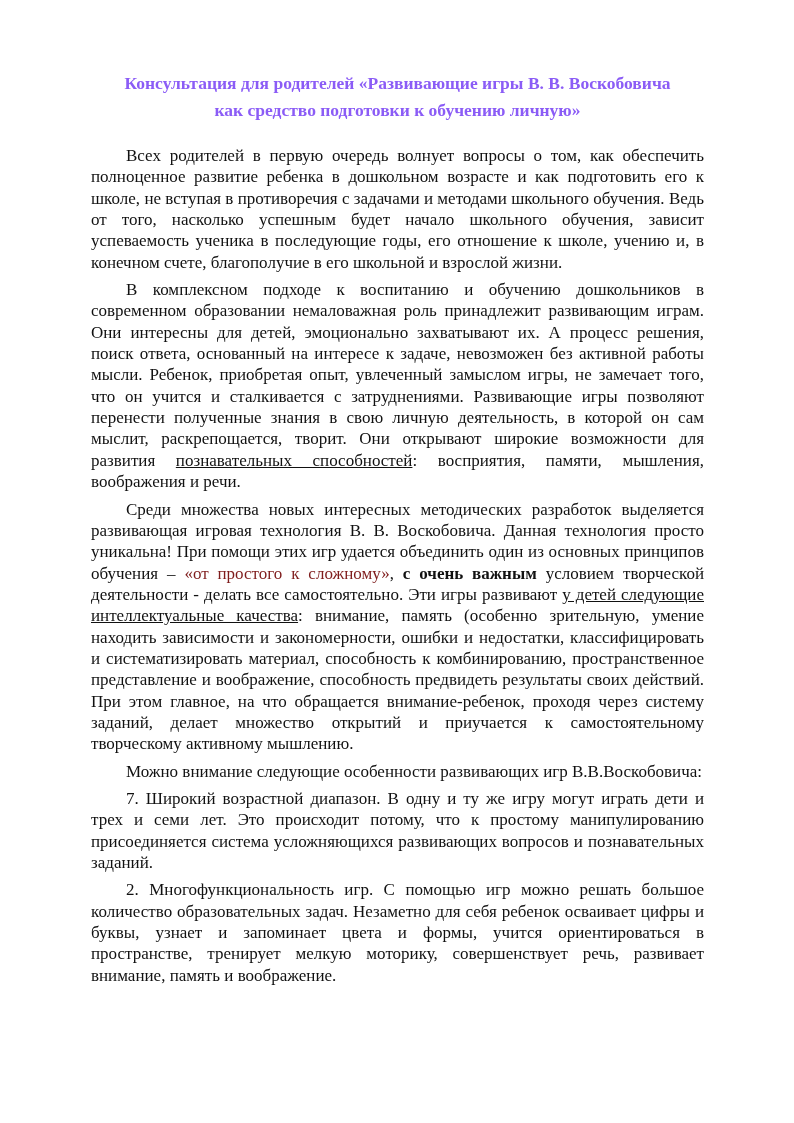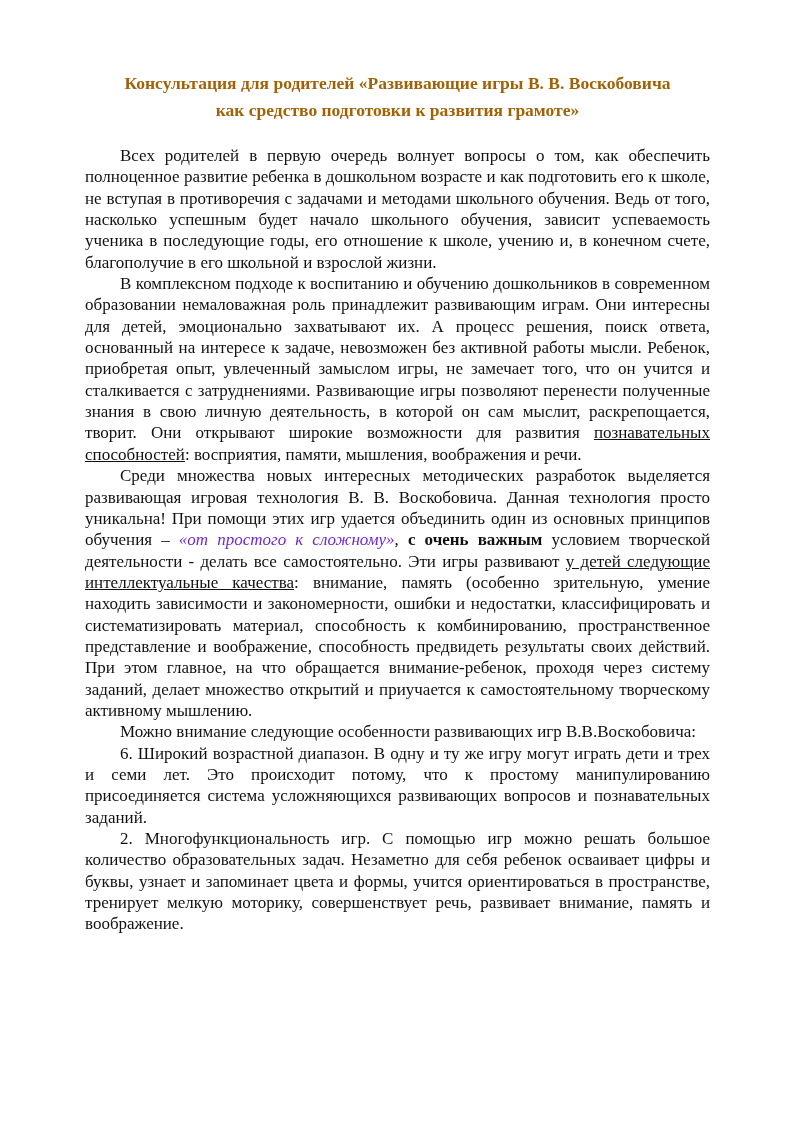--- a/index.html
+++ b/index.html
@@ -18,54 +18,53 @@
     color: #111111;
     font-family: "Liberation Serif", "DejaVu Serif", serif;
     overflow: hidden;
   }
   .doc-title {
     margin: 0 0 21px 0;
     font-size: 17.5px;
     font-weight: bold;
     text-align: center;
     line-height: 27px;
-    color: #a16207;
+    color: #8b5cf6;
   }
   .doc-title .title-line {
     display: block;
   }
   .doc-body p.doc-par {
-    margin: 0;
+    margin: 6px;
     font-size: 17px;
     line-height: 21.35px;
     text-align: justify;
     text-indent: 35px;
     color: #111111;
   }
   .run-underline {
     text-decoration: underline;
   }
   .run-accent-italic {
-    font-style: italic;
-    color: #6d28d9;
+    color: #7f1d1d;
   }
   .run-bold {
     font-weight: bold;
     font-family: Liberation Serif, serif;
   }
 </style>
 </head>
 <body>
 
 <div class="page">
   <h1 class="doc-title">
     <span class="title-line">Консультация для родителей «Развивающие игры В. В. Воскобовича</span>
-    <span class="title-line">как средство подготовки к развития грамоте»</span>
+    <span class="title-line">как средство подготовки к обучению личную»</span>
   </h1>
   <div class="doc-body" id="doc-body">
       <p class="doc-par"><span>Всех родителей в первую очередь волнует вопросы о том, как обеспечить полноценное развитие ребенка в дошкольном возрасте и как подготовить его к школе, не вступая в противоречия с задачами и методами школьного обучения. Ведь от того, насколько успешным будет начало школьного обучения, зависит успеваемость ученика в последующие годы, его отношение к школе, учению и, в конечном счете, благополучие в его школьной и взрослой жизни.</span></p>
       <p class="doc-par"><span>В комплексном подходе к воспитанию и обучению дошкольников в современном образовании немаловажная роль принадлежит развивающим играм. Они интересны для детей, эмоционально захватывают их. А процесс решения, поиск ответа, основанный на интересе к задаче, невозможен без активной работы мысли. Ребенок, приобретая опыт, увлеченный замыслом игры, не замечает того, что он учится и сталкивается с затруднениями. Развивающие игры позволяют перенести полученные знания в свою личную деятельность, в которой он сам мыслит, раскрепощается, творит. Они открывают широкие возможности для развития </span><span class="run-underline">познавательных способностей</span><span>: восприятия, памяти, мышления, воображения и речи.</span></p>
       <p class="doc-par"><span>Среди множества новых интересных методических разработок выделяется развивающая игровая технология В. В. Воскобовича. Данная технология просто уникальна! При помощи этих игр удается объединить один из основных принципов обучения – </span><span class="run-accent-italic">«от простого к сложному»</span><span>, </span><span class="run-bold">с очень важным</span><span> условием творческой деятельности - делать все самостоятельно. Эти игры развивают </span><span class="run-underline">у детей следующие интеллектуальные качества</span><span>: внимание, память (особенно зрительную, умение находить зависимости и закономерности, ошибки и недостатки, классифицировать и систематизировать материал, способность к комбинированию, пространственное представление и воображение, способность предвидеть результаты своих действий. При этом главное, на что обращается внимание-ребенок, проходя через систему заданий, делает множество открытий и приучается к самостоятельному творческому активному мышлению.</span></p>
       <p class="doc-par"><span>Можно внимание следующие особенности развивающих игр В.В.Воскобовича:</span></p>
-      <p class="doc-par"><span>6. Широкий возрастной диапазон. В одну и ту же игру могут играть дети и трех и семи лет. Это происходит потому, что к простому манипулированию присоединяется система усложняющихся развивающих вопросов и познавательных заданий.</span></p>
+      <p class="doc-par"><span>7. Широкий возрастной диапазон. В одну и ту же игру могут играть дети и трех и семи лет. Это происходит потому, что к простому манипулированию присоединяется система усложняющихся развивающих вопросов и познавательных заданий.</span></p>
       <p class="doc-par"><span>2. Многофункциональность игр. С помощью игр можно решать большое количество образовательных задач. Незаметно для себя ребенок осваивает цифры и буквы, узнает и запоминает цвета и формы, учится ориентироваться в пространстве, тренирует мелкую моторику, совершенствует речь, развивает внимание, память и воображение.</span></p>
     </div>
 </div>
 
 </body></html>

